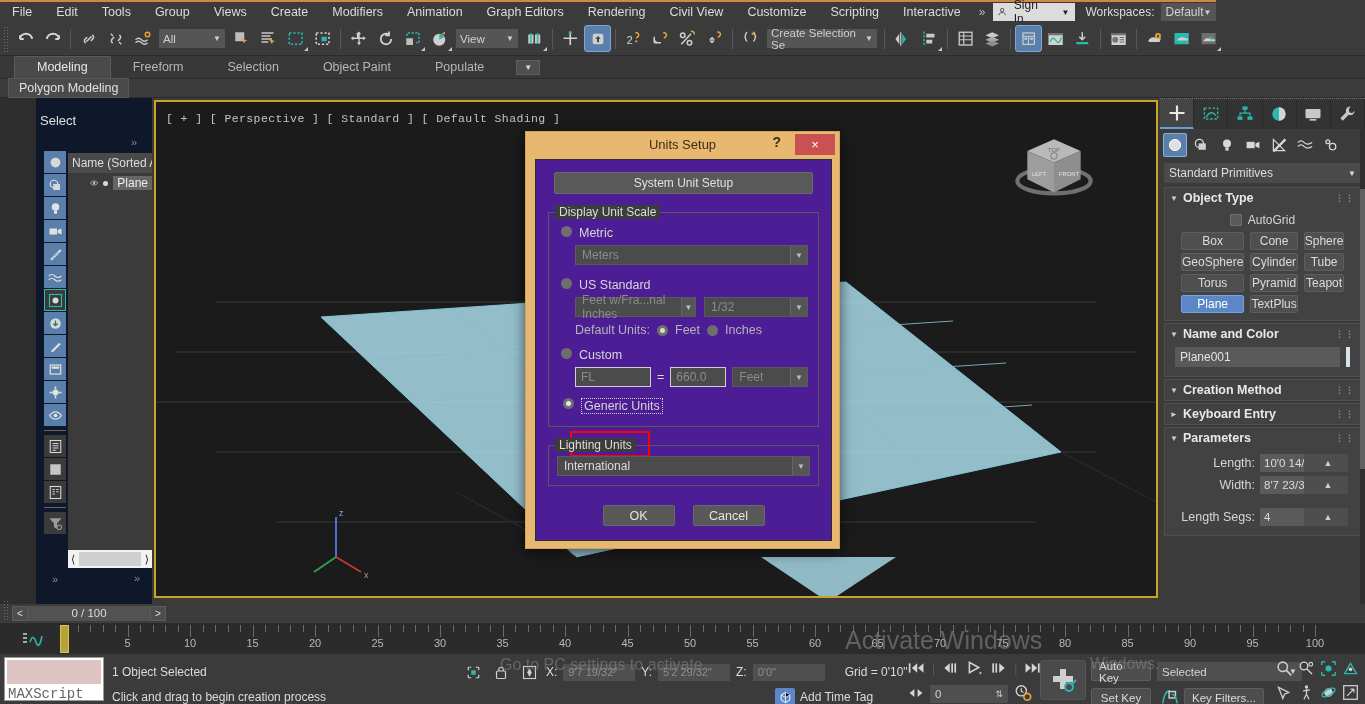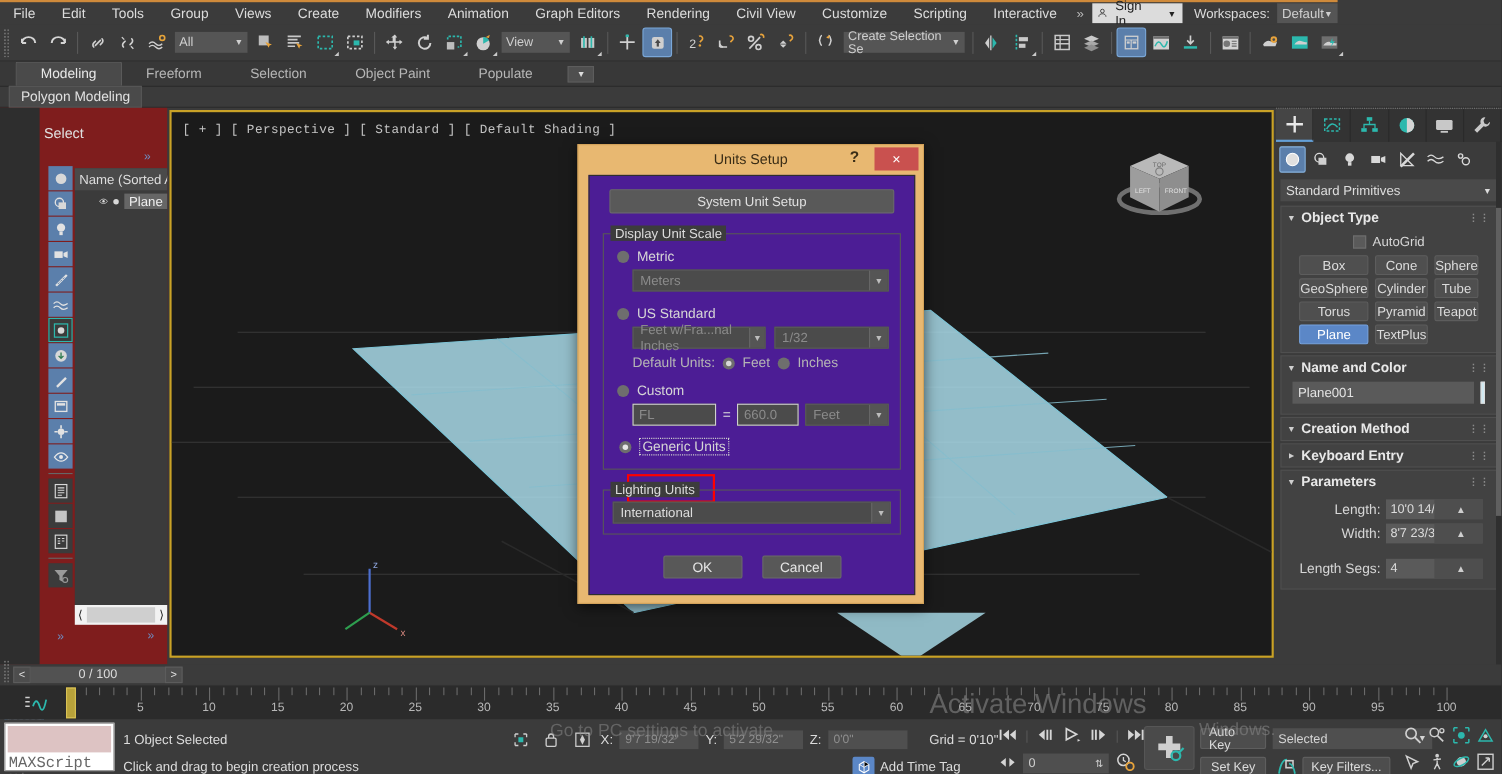--- a/index.html
+++ b/index.html
@@ -73,21 +73,21 @@
     position:absolute; left:0; top:79px; width:1365px; height:19px;
     background:#3b3b3b; display:flex; align-items:center;
     border-bottom:1px solid #2b2b2b;
   }
   .rsub { padding:2px 10px; font-size:12.5px; background:#4a4a4a;
           border:1px solid #575757; color:#e0e0e0; margin-left:8px; }
 
   
   .leftpanel {
     position:absolute; left:0; top:98px; width:152px; height:506px;
-    background:#7f1d1d;
+    background:#0f172a;
   }
   .lp-dark { position:absolute; left:0; top:0; width:36px; height:506px; background:#2e2e2e;}
   .lp-title { position:absolute; left:40px; top:15px; font-size:13px; color:#e0e0e0; }
   .lp-chev  { position:absolute; left:131px; top:38px; font-size:11px; color:#6e8fc4; }
   .lp-toolcol { position:absolute; left:44px; top:53px; width:22px; }
   .lpbtn { width:22px; height:22px; margin-bottom:1px; background:#5b7fab;
            display:flex; align-items:center; justify-content:center; }
   .lpbtn.plain { background:#3b3b3b; }
   .lpbtn.selbox { background:#3b3b3b; border:1px solid #2cb8ad; }
   .lp-div { width:22px; height:1px; background:#666; margin:4px 0; }
@@ -260,21 +260,21 @@
      align-items:center; justify-content:center; }
   .dlg-body { position:absolute; left:9px; top:27px; width:297px; height:382px;
      background:#4c1d95; border:1px solid #2e2e2e; }
   .sysbtn { margin:12px 18px 0 18px; height:22px; background:#595959;
      border:1px solid #6a6a6a; border-radius:2px; font-size:12px; color:#e0e0e0;
      display:flex; align-items:center; justify-content:center; }
   .grp { margin:18px 12px 0 12px; border:1px solid #585858; padding:10px 8px 9px 8px;
          position:relative; }
   .grp > .cap { position:absolute; left:6px; top:-8px; background:#3c3c3c;
      padding:0 4px; font-size:12px; color:#dcdcdc; }
-  .d-radio { display:flex; align-items:center; gap:7px; font-size:12.5px; padding:3px 0 3px 4px; }
+  .d-radio { display:flex; gap:7px; font-size:12.5px; padding:3px 0 3px 4px; }
   .d-radio .rb { width:11px; height:11px; border-radius:50%; background:#6e6e6e;
      display:inline-flex; align-items:center; justify-content:center; }
   .d-radio .rb.on::after { content:''; width:5px; height:5px; border-radius:50%; background:#e6e6e6; }
   .d-combo { height:20px; background:#4b4b4b; border:1px solid #5a5a5a;
      display:flex; align-items:center; justify-content:space-between;
      font-size:12px; color:#8b8b8b; padding:0 0 0 6px; }
   .d-combo .arw { width:17px; height:18px; background:#555; border-left:1px solid #666;
      display:flex; align-items:center; justify-content:center; font-size:8px; color:#bdbdbd;}
   .d-input { height:20px; background:#4b4b4b; border:1px solid #cfcfcf;
      font-size:12px; color:#8b8b8b; padding:0 5px; display:flex; align-items:center; }

